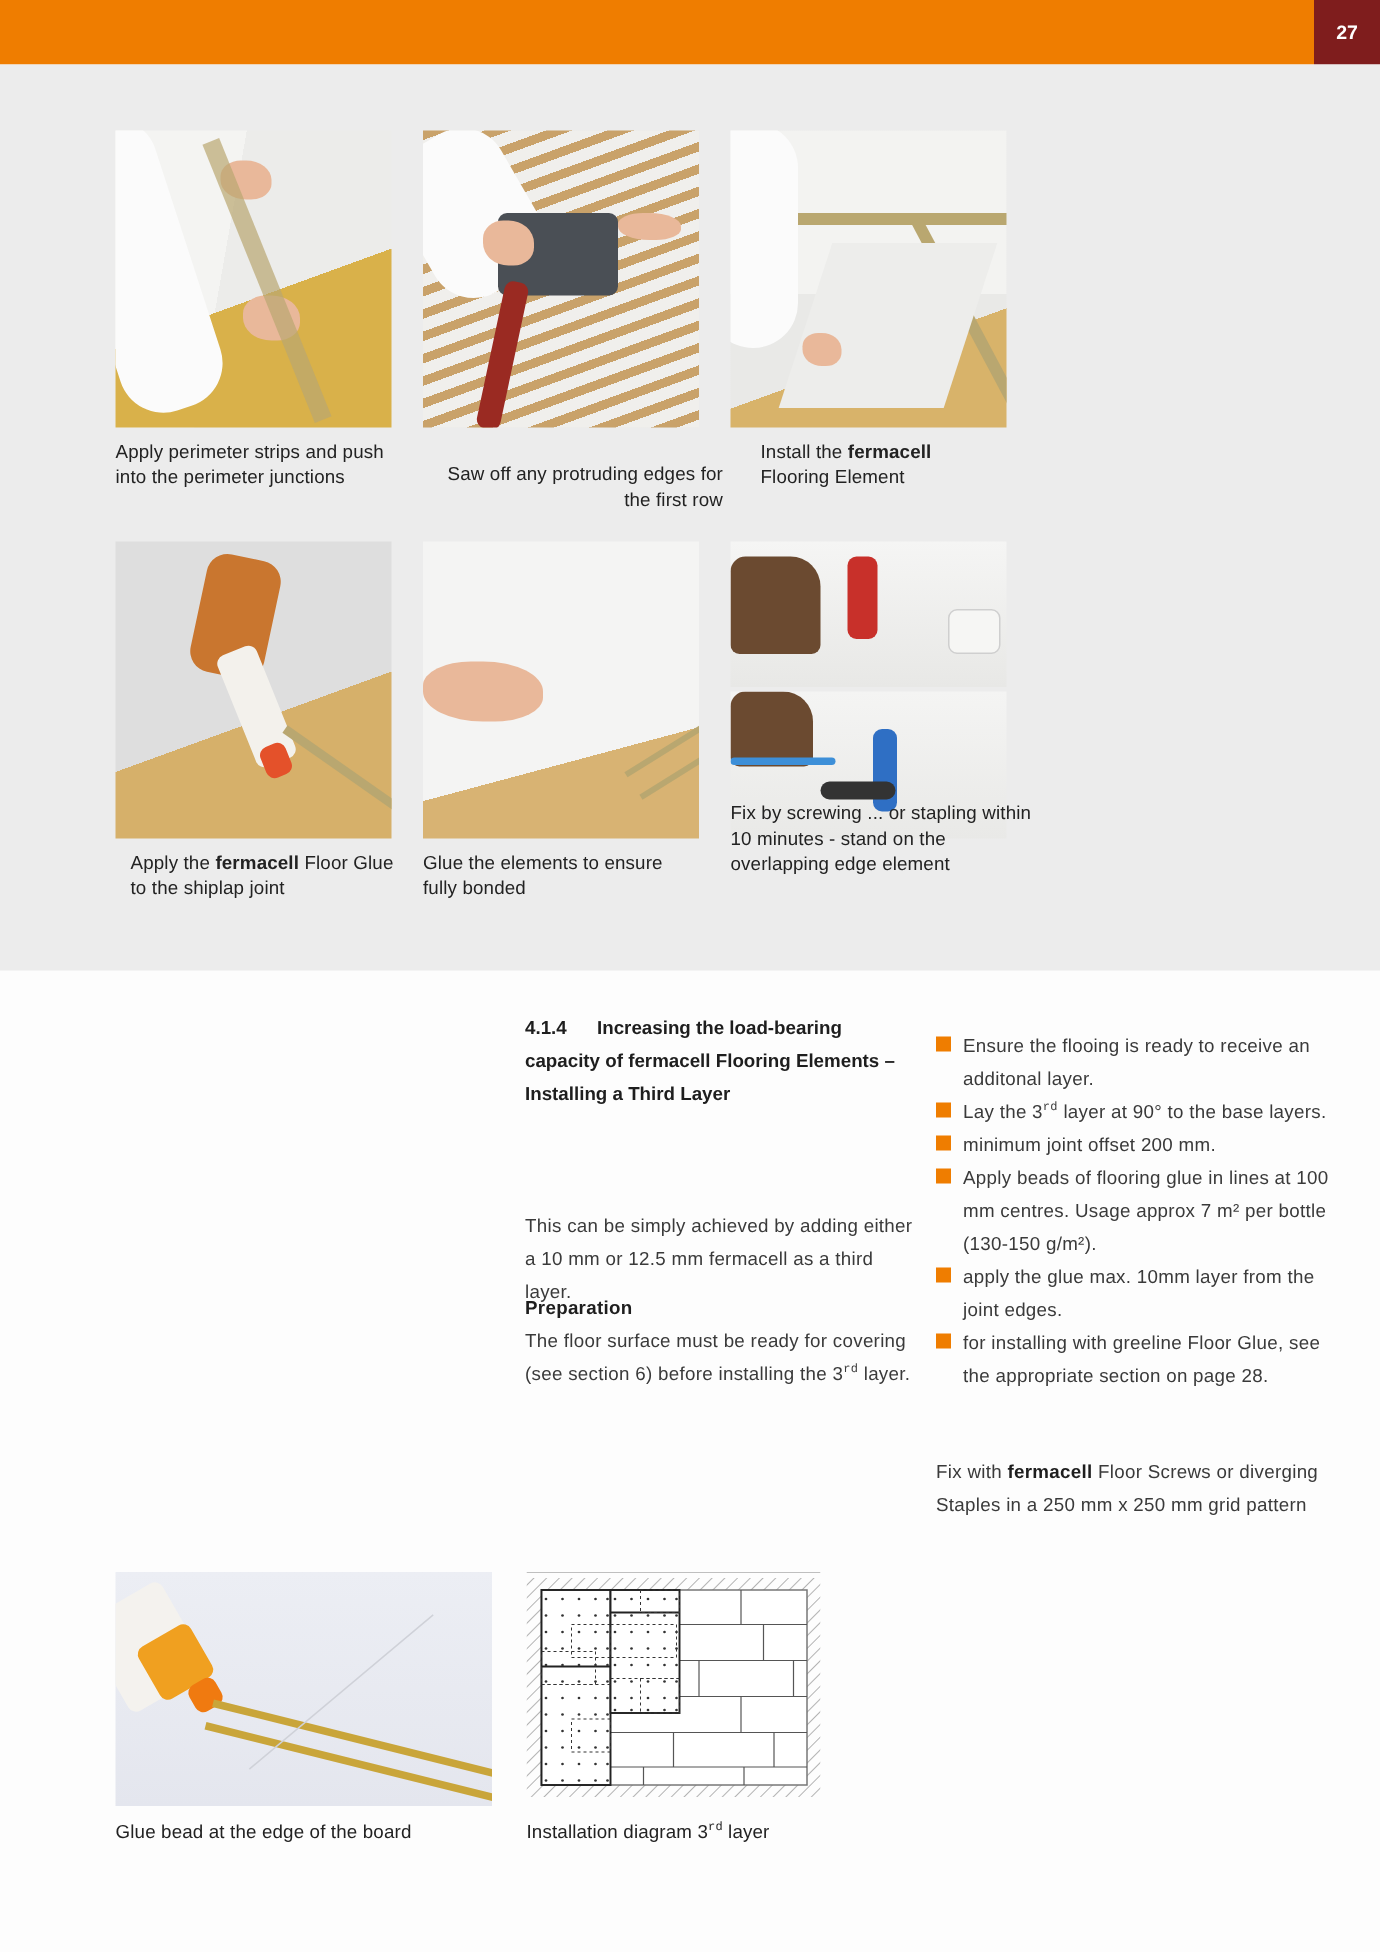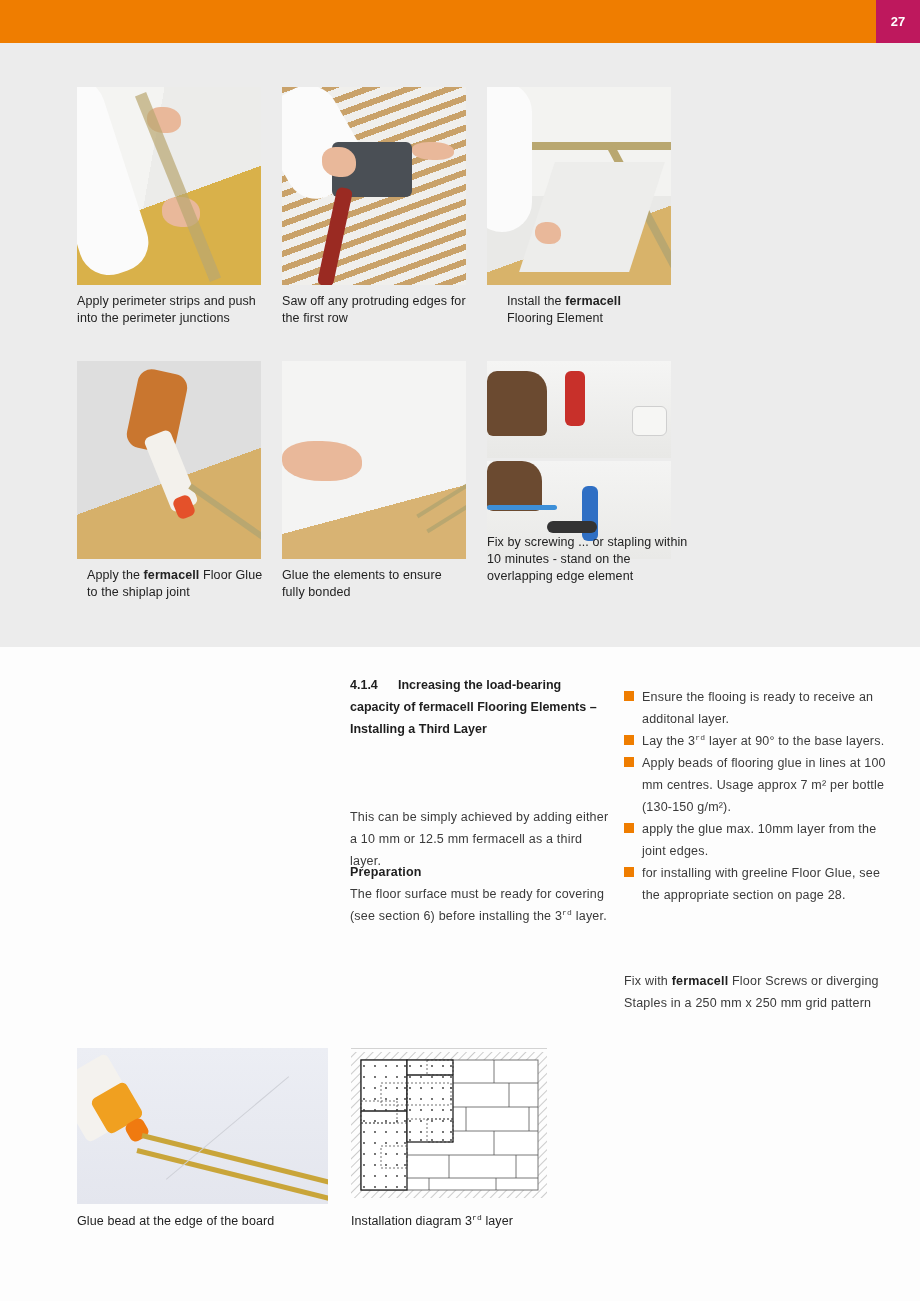--- a/index.html
+++ b/index.html
@@ -1,20 +1,20 @@
 <!DOCTYPE html>
 <html><head>
 <meta charset="utf-8">
 <style>
   * { box-sizing: border-box; margin: 0; padding: 0; }
   html, body { width: 920px; height: 1301px; background: #fdfdfd; overflow: hidden; }
   body { position: relative; font-family: "DejaVu Sans", "Liberation Sans", sans-serif; color: #222; }
 
   .top-bar { position: absolute; left: 0; top: 0; width: 876px; height: 43px; background: #ef7d00; }
-  .page-num { position: absolute; left: 876px; top: 0; width: 44px; height: 43px; background: #be185d;
+  .page-num { position: absolute; left: 876px; top: 0; width: 44px; height: 43px; background: #7f1d1d;
     color: #fff; font-weight: bold; font-size: 13px; display: flex; align-items: center; justify-content: center;
     font-family: "Liberation Sans", sans-serif; }
 
   .gray-panel { position: absolute; left: 0; top: 43px; width: 920px; height: 604px; background: #ececec; }
 
   .photo { position: absolute; width: 184px; height: 198px; overflow: hidden; }
   .caption { position: absolute; width: 200px; font-size: 12.5px; line-height: 17px; color: #222;
     font-family: "Liberation Sans", sans-serif; letter-spacing: 0.1px; }
   .caption b { font-weight: bold; }
 
@@ -95,21 +95,21 @@
   <div class="strip" style="left:30px;top:55px;width:160px;height:8px;"></div>
   <div class="strip" style="left:120px;top:60px;width:8px;height:150px;transform:rotate(-28deg);transform-origin:top;"></div>
   <div class="sleeve" style="left:-15px;top:-5px;width:60px;height:150px;"></div>
   <div class="ph-detail" style="left:50px;top:75px;width:110px;height:110px;background:#ededeb;transform:skewX(-18deg);"></div>
   <div class="hand" style="left:48px;top:135px;width:26px;height:22px;"></div>
 </div>
 
 <div class="caption" style="left:77px;top:293px;width:180px;">
   <span>Apply perimeter strips and push into the perimeter junctions</span>
 </div>
-<div class="caption" style="left:282px;top:293px;">
+<div class="caption" style="left:282px;top:308px;text-align:right;">
   <span>Saw off any protruding edges for the first row</span>
 </div>
 <div class="caption" style="left:487px;top:293px;width:150px;margin-left:20px;">
   <span>Install the </span><b>fermacell</b><span> Flooring Element</span>
 </div>
 
 <div class="photo p4">
   <div class="hand" style="left:55px;top:10px;width:50px;height:80px;background:#c9762f;border-radius:14px;transform:rotate(12deg);"></div>
   <div class="tool" style="left:80px;top:70px;width:28px;height:80px;background:#f3f1ec;transform:rotate(-22deg);"></div>
   <div class="tool" style="left:98px;top:135px;width:18px;height:22px;background:#e4512a;transform:rotate(-22deg);"></div>
@@ -147,20 +147,21 @@
 </div>
 <div class="body-text intro">This can be simply achieved by adding either a 10 mm or 12.5 mm fermacell as a third layer.</div>
 <div class="body-text prep-h">Preparation</div>
 <div class="body-text prep">
   <span>The floor surface must be ready for covering (see section 6) before installing the 3</span><span class="sup">rd</span><span> layer.</span>
 </div>
 
 <ul class="bullets">
   <li><span class="sq"></span><span>Ensure the flooing is ready to receive an additonal layer.</span></li>
   <li><span class="sq"></span><span>Lay the 3</span><span class="sup">rd</span><span> layer at 90° to the base layers.</span></li>
+  <li><span class="sq"></span><span>minimum joint offset 200 mm.</span></li>
   <li><span class="sq"></span><span>Apply beads of flooring glue in lines at 100 mm centres. Usage approx 7 m² per bottle (130-150 g/m²).</span></li>
   <li><span class="sq"></span><span>apply the glue max. 10mm layer from the joint edges.</span></li>
   <li><span class="sq"></span><span>for installing with greeline Floor Glue, see the appropriate section on page 28.</span></li>
 </ul>
 <div class="body-text fix">
   <span>Fix with </span><b>fermacell</b><span> Floor Screws or diverging Staples in a 250 mm x 250 mm grid pattern</span>
 </div>
 
 <div class="glue-photo">
   <div class="tool" style="left:-10px;top:15px;width:60px;height:70px;background:#f4f2ee;transform:rotate(-30deg);"></div>

